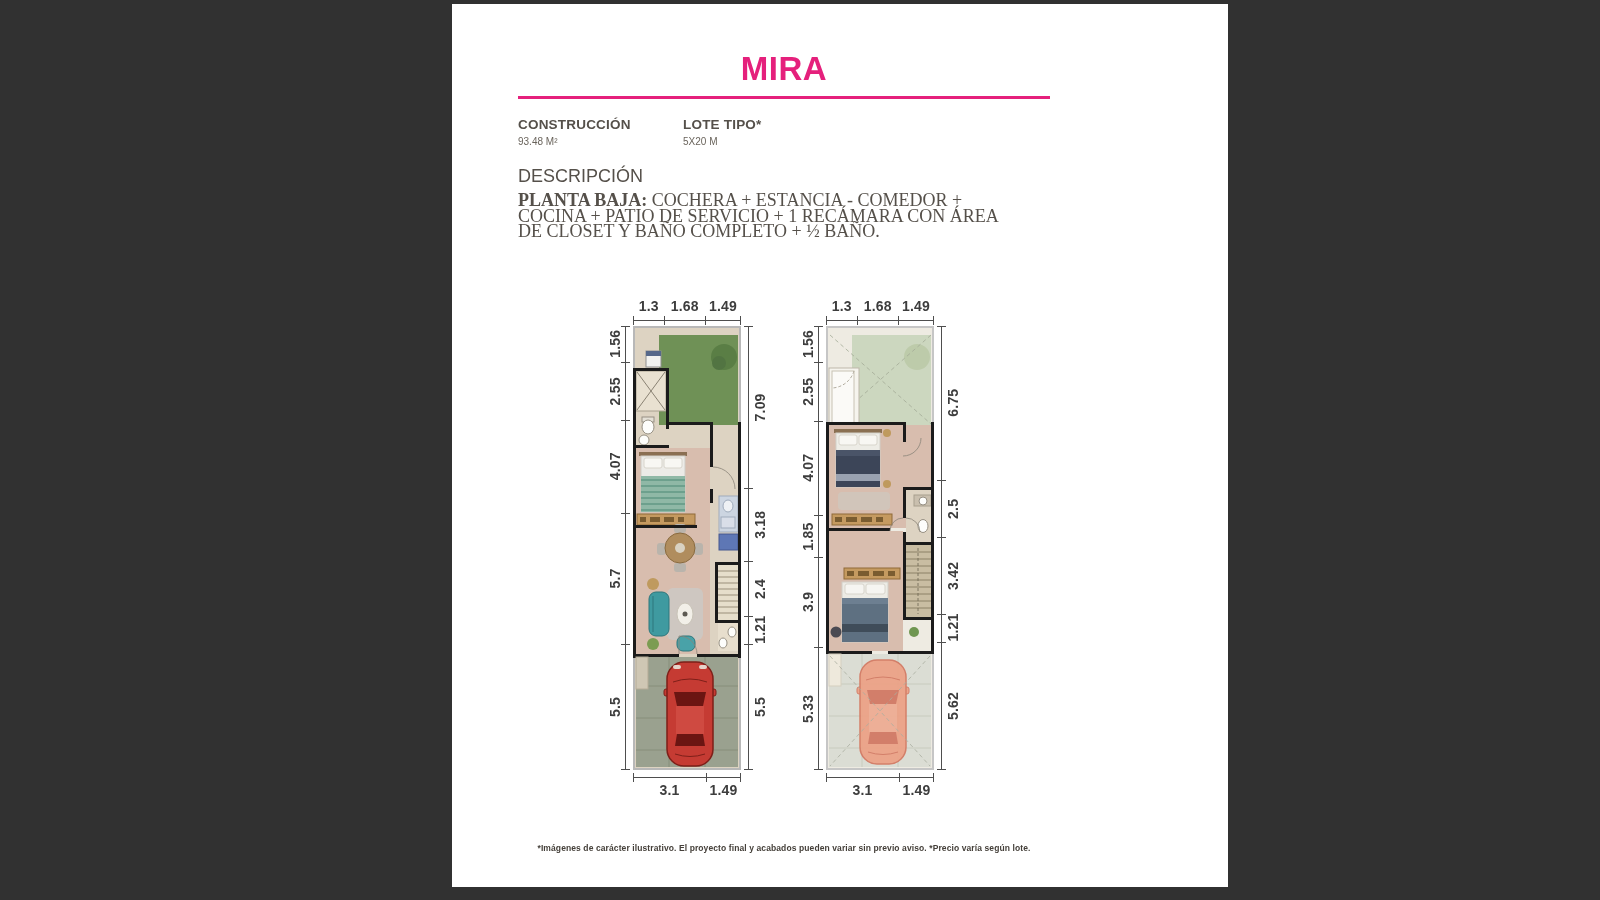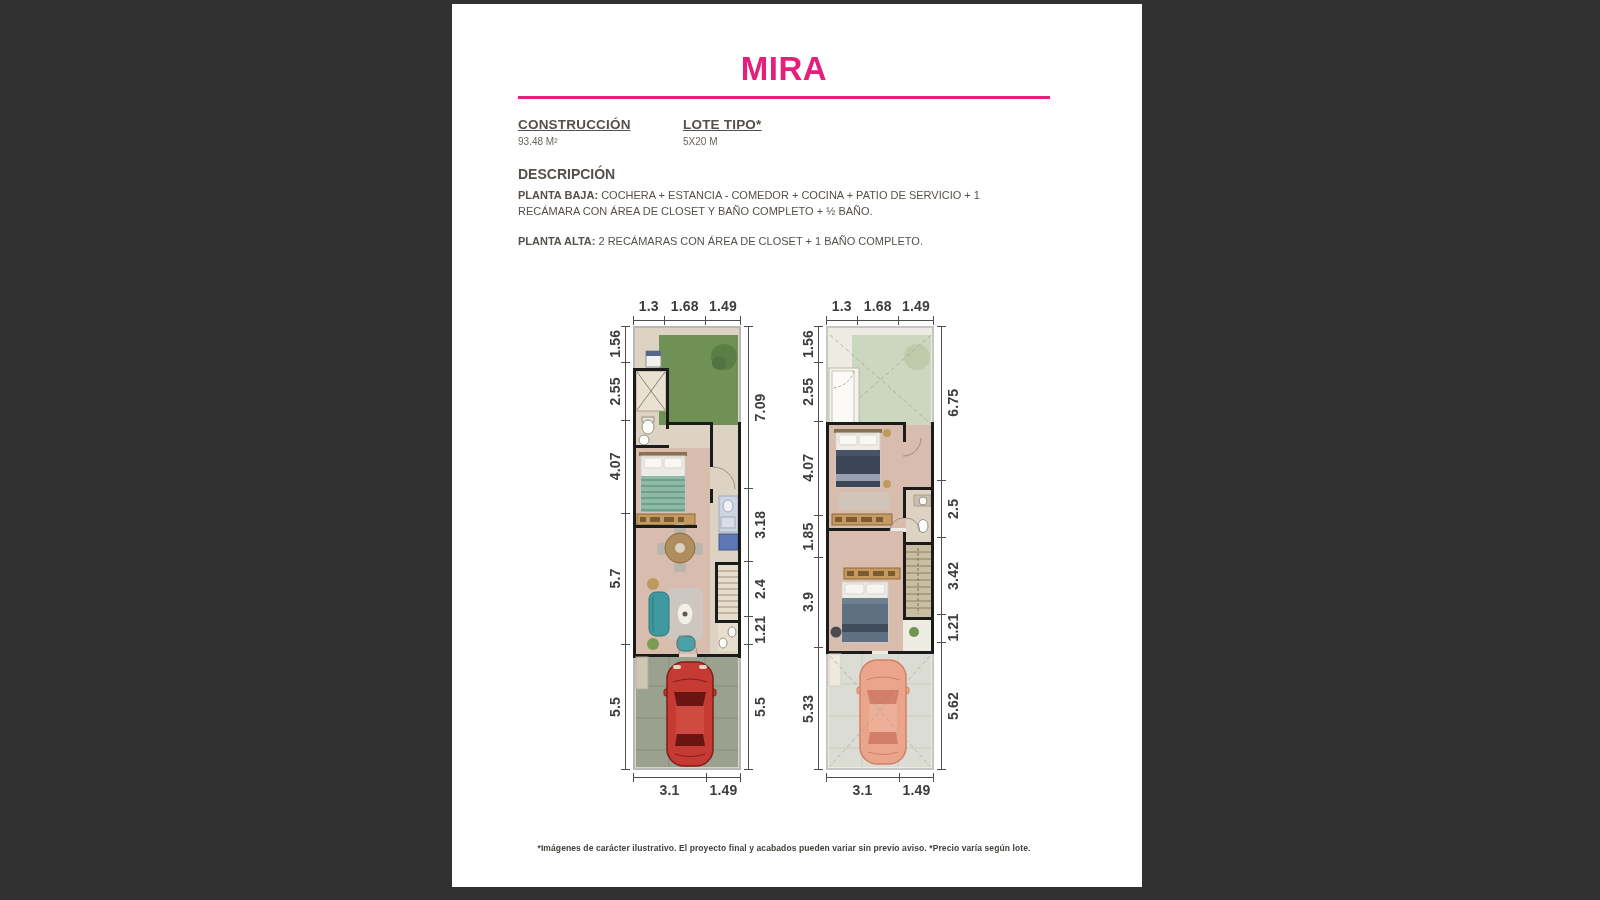--- a/index.html
+++ b/index.html
@@ -3,43 +3,43 @@
 <meta charset="utf-8">
 <style>
   html,body { margin:0; padding:0; }
   body {
     width:1600px; height:900px; overflow:hidden;
     background:#313131;
     font-family:"Liberation Sans","DejaVu Sans",sans-serif;
     position:relative;
   }
   .page {
-    position:absolute; left:452px; top:4px; width:690px; height:883px;
+    position:absolute; left:452px; top:4px; width:776px; height:883px;
     background:#ffffff;
   }
   .content-col { position:absolute; left:66px; width:532px; }
 
   
   .title {
     top:46px; text-align:center;
     font-size:33px; font-weight:bold; letter-spacing:0.5px;
     color:#e5207c;
   }
   .title-rule { position:absolute; left:66px; top:92px; width:532px; height:3px; background:#e5207c; }
 
   
   .specs { top:113px; display:flex; }
   .spec { width:165px; }
-  .spec-label { font-size:13.5px; font-weight:bold; color:#55504a; letter-spacing:0.2px;text-decoration:underline; }
+  .spec-label { font-size:13.5px; font-weight:bold; color:#55504a; letter-spacing:0.2px; }
   .spec-value { font-size:10px; color:#6a645c; margin-top:4px; }
 
   
   .description { top:162px; color:#55504a; }
-  .desc-heading { font-size:14px; font-weight:bold; }
-  .desc-par { font-size:11px; line-height:15.5px; margin:6px 0 0 0; width:505px; }
+  .desc-heading { font-size:18px; font-weight:normal; }
+  .desc-par { font-size:18px; line-height:15.5px; margin:6px 0 0 0; width:505px;font-family:Liberation Serif, serif; }
   .desc-par + .desc-par { margin-top:15px; }
   .desc-par b { font-weight:bold; }
 
   
   .plan-group {
     position:absolute;
     display:grid;
     grid-template-columns:24px 108px 24px;
     grid-template-rows:30px 444px 28px;
   }
@@ -107,21 +107,20 @@
     </div>
     <div class="spec">
       <div class="spec-label">LOTE TIPO*</div>
       <div class="spec-value">5X20 M</div>
     </div>
   </div>
 
   <div class="content-col description">
     <div class="desc-heading">DESCRIPCIÓN</div>
     <p class="desc-par"><b>PLANTA BAJA:</b> <span>COCHERA + ESTANCIA - COMEDOR + COCINA + PATIO DE SERVICIO + 1 RECÁMARA CON ÁREA DE CLOSET Y BAÑO COMPLETO + ½ BAÑO.</span></p>
-    <p class="desc-par"><b>PLANTA ALTA:</b> <span>2 RECÁMARAS CON ÁREA DE CLOSET + 1 BAÑO COMPLETO.</span></p>
   </div>
 
   <div class="plan-group" id="plan1">
     <div class="dims-h dims-top">
         <div class="dim-seg" style="flex-grow: 1.3; flex-basis: 0px;">
           <span class="dim-label">1.3</span>
         </div>
         <div class="dim-seg" style="flex-grow: 1.68; flex-basis: 0px;">
           <span class="dim-label">1.68</span>
         </div>

